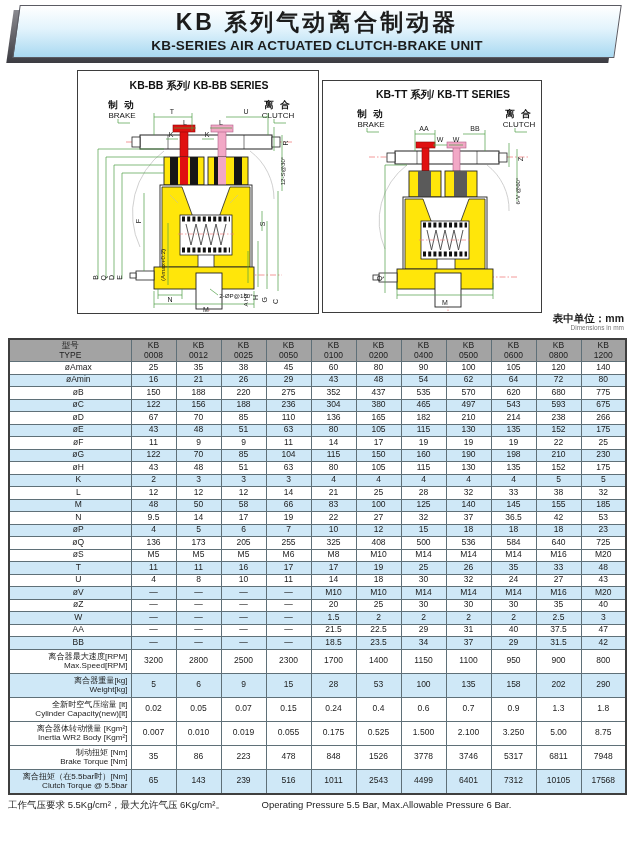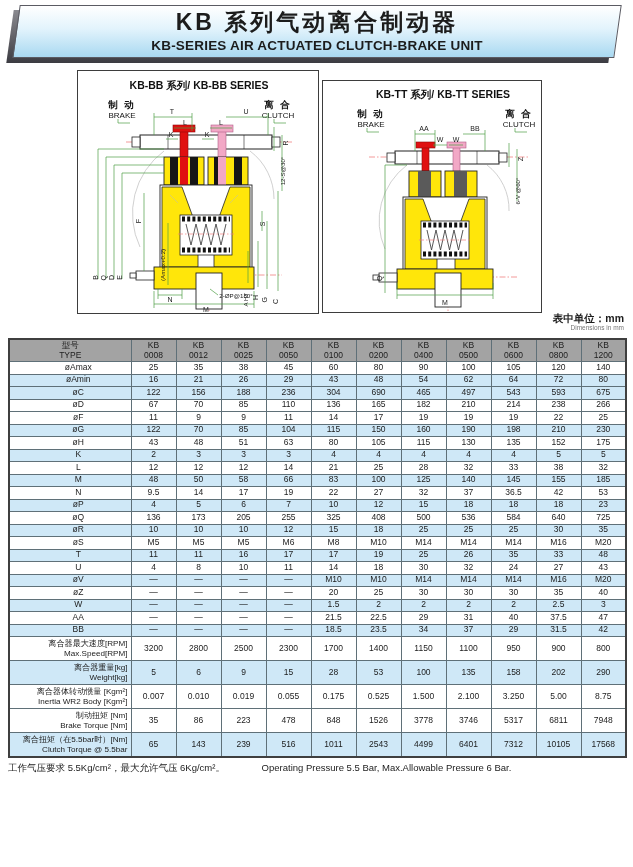--- a/index.html
+++ b/index.html
@@ -380,48 +380,76 @@
             <td>26</td>
             <td>29</td>
             <td>43</td>
             <td>48</td>
             <td>54</td>
             <td>62</td>
             <td>64</td>
             <td>72</td>
             <td>80</td>
           </tr>
+          <tr class="white sgl">
+            <td class="lbl-sgl">øB</td>
+            <td>150</td>
+            <td>188</td>
+            <td>220</td>
+            <td>275</td>
+            <td>352</td>
+            <td>437</td>
+            <td>535</td>
+            <td>570</td>
+            <td>620</td>
+            <td>680</td>
+            <td>775</td>
+          </tr>
           <tr class="blue sgl">
             <td class="lbl-sgl">øC</td>
             <td>122</td>
             <td>156</td>
             <td>188</td>
             <td>236</td>
             <td>304</td>
-            <td>690</td>
+            <td>380</td>
             <td>465</td>
             <td>497</td>
             <td>543</td>
             <td>593</td>
             <td>675</td>
           </tr>
           <tr class="white sgl">
             <td class="lbl-sgl">øD</td>
             <td>67</td>
             <td>70</td>
             <td>85</td>
             <td>110</td>
             <td>136</td>
             <td>165</td>
             <td>182</td>
             <td>210</td>
             <td>214</td>
             <td>238</td>
             <td>266</td>
           </tr>
+          <tr class="blue sgl">
+            <td class="lbl-sgl">øE</td>
+            <td>43</td>
+            <td>48</td>
+            <td>51</td>
+            <td>63</td>
+            <td>80</td>
+            <td>105</td>
+            <td>115</td>
+            <td>130</td>
+            <td>135</td>
+            <td>152</td>
+            <td>175</td>
+          </tr>
           <tr class="white sgl">
             <td class="lbl-sgl">øF</td>
             <td>11</td>
             <td>9</td>
             <td>9</td>
             <td>11</td>
             <td>14</td>
             <td>17</td>
             <td>19</td>
             <td>19</td>
@@ -534,34 +562,20 @@
             <td>205</td>
             <td>255</td>
             <td>325</td>
             <td>408</td>
             <td>500</td>
             <td>536</td>
             <td>584</td>
             <td>640</td>
             <td>725</td>
           </tr>
-          <tr class="blue sgl">
-            <td class="lbl-sgl">øR</td>
-            <td>10</td>
-            <td>10</td>
-            <td>10</td>
-            <td>12</td>
-            <td>15</td>
-            <td>18</td>
-            <td>25</td>
-            <td>25</td>
-            <td>25</td>
-            <td>30</td>
-            <td>35</td>
-          </tr>
           <tr class="white sgl">
             <td class="lbl-sgl">øS</td>
             <td>M5</td>
             <td>M5</td>
             <td>M5</td>
             <td>M6</td>
             <td>M8</td>
             <td>M10</td>
             <td>M14</td>
             <td>M14</td>
@@ -696,20 +710,37 @@
             <td>28</td>
             <td>53</td>
             <td>100</td>
             <td>135</td>
             <td>158</td>
             <td>202</td>
             <td>290</td>
           </tr>
           <tr class="white dbl">
             <td class="lbl-dbl">
+              <div>全新时空气压缩量 [lt]</div>
+              <div>Cylinder Capacity(new)[lt]</div>
+            </td>
+            <td>0.02</td>
+            <td>0.05</td>
+            <td>0.07</td>
+            <td>0.15</td>
+            <td>0.24</td>
+            <td>0.4</td>
+            <td>0.6</td>
+            <td>0.7</td>
+            <td>0.9</td>
+            <td>1.3</td>
+            <td>1.8</td>
+          </tr>
+          <tr class="white dbl">
+            <td class="lbl-dbl">
               <div>离合器体转动惯量 [Kgm²]</div>
               <div>Inertia WR2 Body [Kgm²]</div>
             </td>
             <td>0.007</td>
             <td>0.010</td>
             <td>0.019</td>
             <td>0.055</td>
             <td>0.175</td>
             <td>0.525</td>
             <td>1.500</td>

